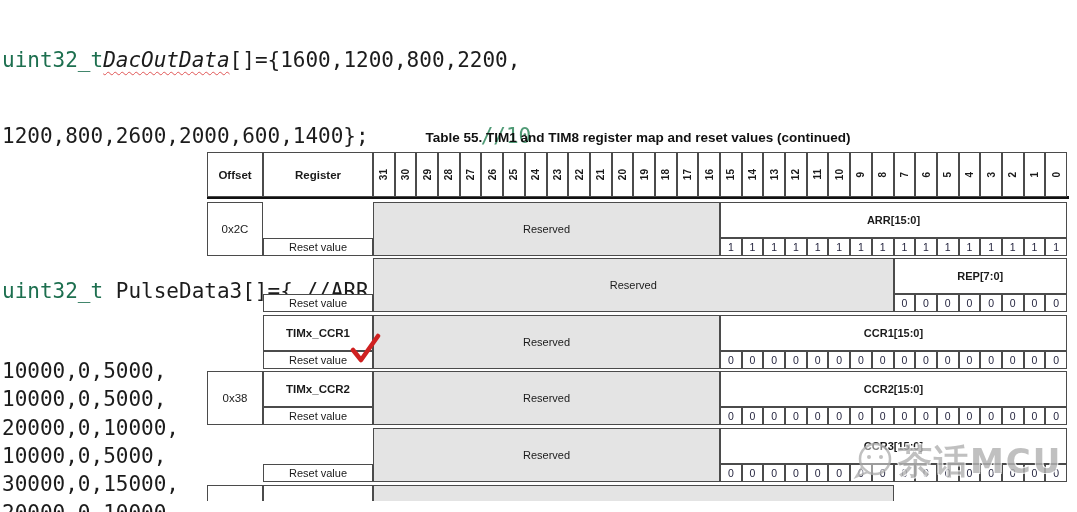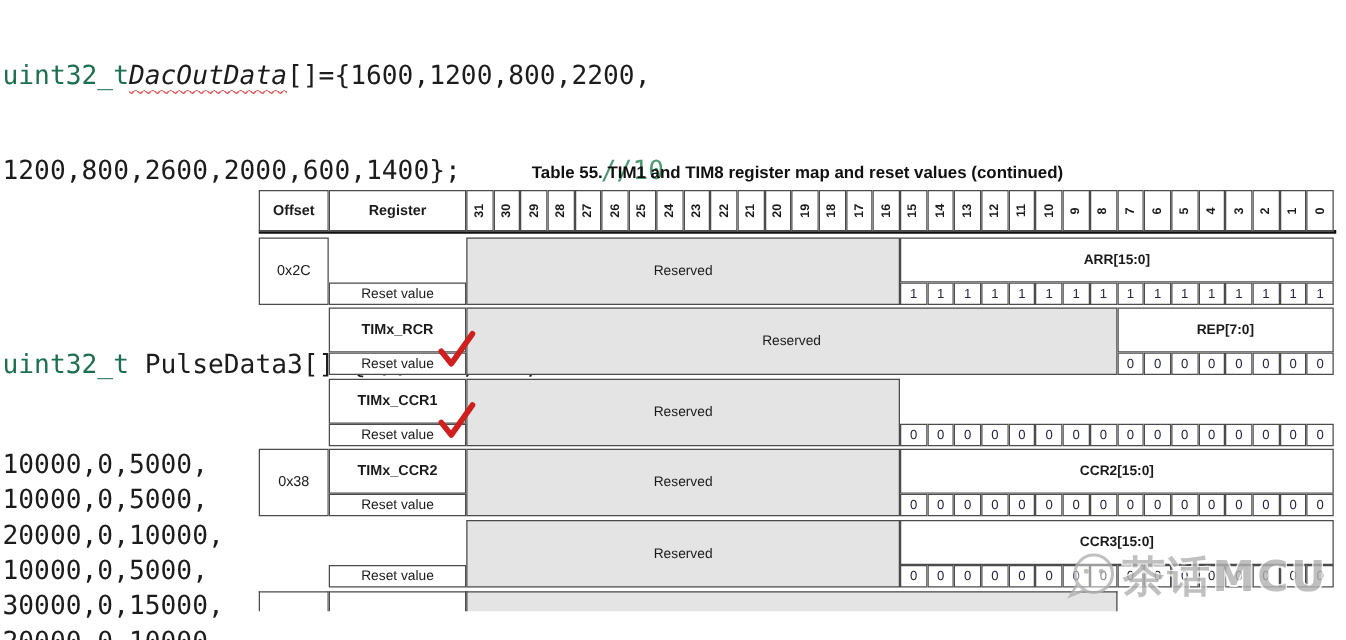--- a/index.html
+++ b/index.html
@@ -29,21 +29,21 @@
   .regtitle{
     text-align:center;font-weight:bold;font-size:13.5px;height:19px;line-height:19px;
     margin-bottom:5px;color:#111;
   }
   .grid{display:grid;grid-template-columns:56px 110px repeat(32,21.7px);}
   .cell{
     border:1px solid #4b4b4b;box-sizing:border-box;
     display:flex;align-items:center;justify-content:center;
     background:#fff;overflow:visible;
   }
-  .hdr{height:33px;}
+  .hdr{height:45px;}
   .hdr .cell{font-weight:bold;font-size:11.5px;}
   .bitnum{
     writing-mode:vertical-rl;transform:rotate(180deg);
     font-size:10px;font-weight:bold;letter-spacing:0px;
   }
   .thickline{height:3px;background:#111;margin-top:-1px;}
   .regrow{grid-template-rows:36px 18px;margin-top:2.5px;text-align:center;}
   .offset-cell{grid-row:1/3;font-size:11.5px;}
   .name-cell{font-weight:bold;font-size:11.5px;position:relative;}
   .resetlbl-cell{font-size:11px;}
@@ -197,41 +197,39 @@
         <div class="cell bitval-cell" style="grid-area: 2 / 27;">1</div>
         <div class="cell bitval-cell" style="grid-area: 2 / 28;">1</div>
         <div class="cell bitval-cell" style="grid-area: 2 / 29;">1</div>
         <div class="cell bitval-cell" style="grid-area: 2 / 30;">1</div>
         <div class="cell bitval-cell" style="grid-area: 2 / 31;">1</div>
         <div class="cell bitval-cell" style="grid-area: 2 / 32;">1</div>
         <div class="cell bitval-cell" style="grid-area: 2 / 33;">1</div>
         <div class="cell bitval-cell" style="grid-area: 2 / 34;">1</div>
       </div>
       <div class="grid regrow">
-        <div class="cell name-cell" style="grid-area: 1 / 2;">TIMx_RCR<svg viewBox="0 0 34 32" class="check">
-            <path d="M5 17 L13 27 L30 3" fill="none" stroke="#cf2020" stroke-width="4.5" stroke-linecap="round" stroke-linejoin="round"></path>
-          </svg></div>
         <div class="cell resetlbl-cell" style="grid-area: 2 / 2;">Reset value</div>
         <div class="cell reserved-cell" style="grid-column: 3 / span 24;">Reserved</div>
         <div class="cell field-cell" style="grid-area: 1 / 27 / auto / span 8;">REP[7:0]</div>
         <div class="cell bitval-cell" style="grid-area: 2 / 27;">0</div>
         <div class="cell bitval-cell" style="grid-area: 2 / 28;">0</div>
         <div class="cell bitval-cell" style="grid-area: 2 / 29;">0</div>
         <div class="cell bitval-cell" style="grid-area: 2 / 30;">0</div>
         <div class="cell bitval-cell" style="grid-area: 2 / 31;">0</div>
         <div class="cell bitval-cell" style="grid-area: 2 / 32;">0</div>
         <div class="cell bitval-cell" style="grid-area: 2 / 33;">0</div>
         <div class="cell bitval-cell" style="grid-area: 2 / 34;">0</div>
       </div>
       <div class="grid regrow">
         <div class="cell name-cell" style="grid-area: 1 / 2;">TIMx_CCR1<svg viewBox="0 0 34 32" class="check">
             <path d="M5 17 L13 27 L30 3" fill="none" stroke="#cf2020" stroke-width="4.5" stroke-linecap="round" stroke-linejoin="round"></path>
           </svg></div>
         <div class="cell resetlbl-cell" style="grid-area: 2 / 2;">Reset value</div>
         <div class="cell reserved-cell" style="grid-column: 3 / span 16;">Reserved</div>
+        <div class="cell field-cell" style="grid-area: 1 / 19 / auto / span 16;">CCR1[15:0]</div>
         <div class="cell bitval-cell" style="grid-area: 2 / 19;">0</div>
         <div class="cell bitval-cell" style="grid-area: 2 / 20;">0</div>
         <div class="cell bitval-cell" style="grid-area: 2 / 21;">0</div>
         <div class="cell bitval-cell" style="grid-area: 2 / 22;">0</div>
         <div class="cell bitval-cell" style="grid-area: 2 / 23;">0</div>
         <div class="cell bitval-cell" style="grid-area: 2 / 24;">0</div>
         <div class="cell bitval-cell" style="grid-area: 2 / 25;">0</div>
         <div class="cell bitval-cell" style="grid-area: 2 / 26;">0</div>
         <div class="cell bitval-cell" style="grid-area: 2 / 27;">0</div>
         <div class="cell bitval-cell" style="grid-area: 2 / 28;">0</div>

